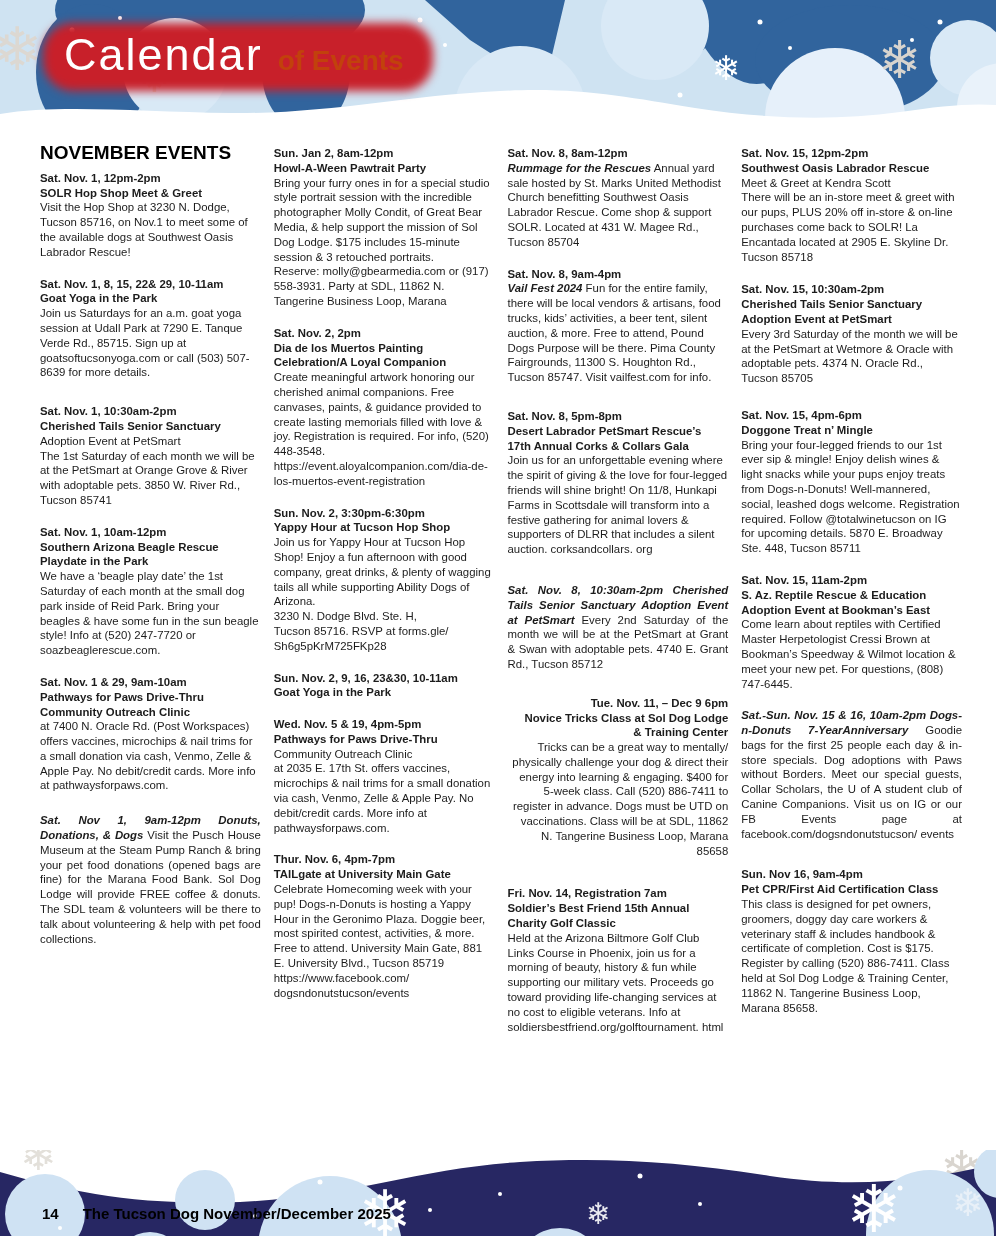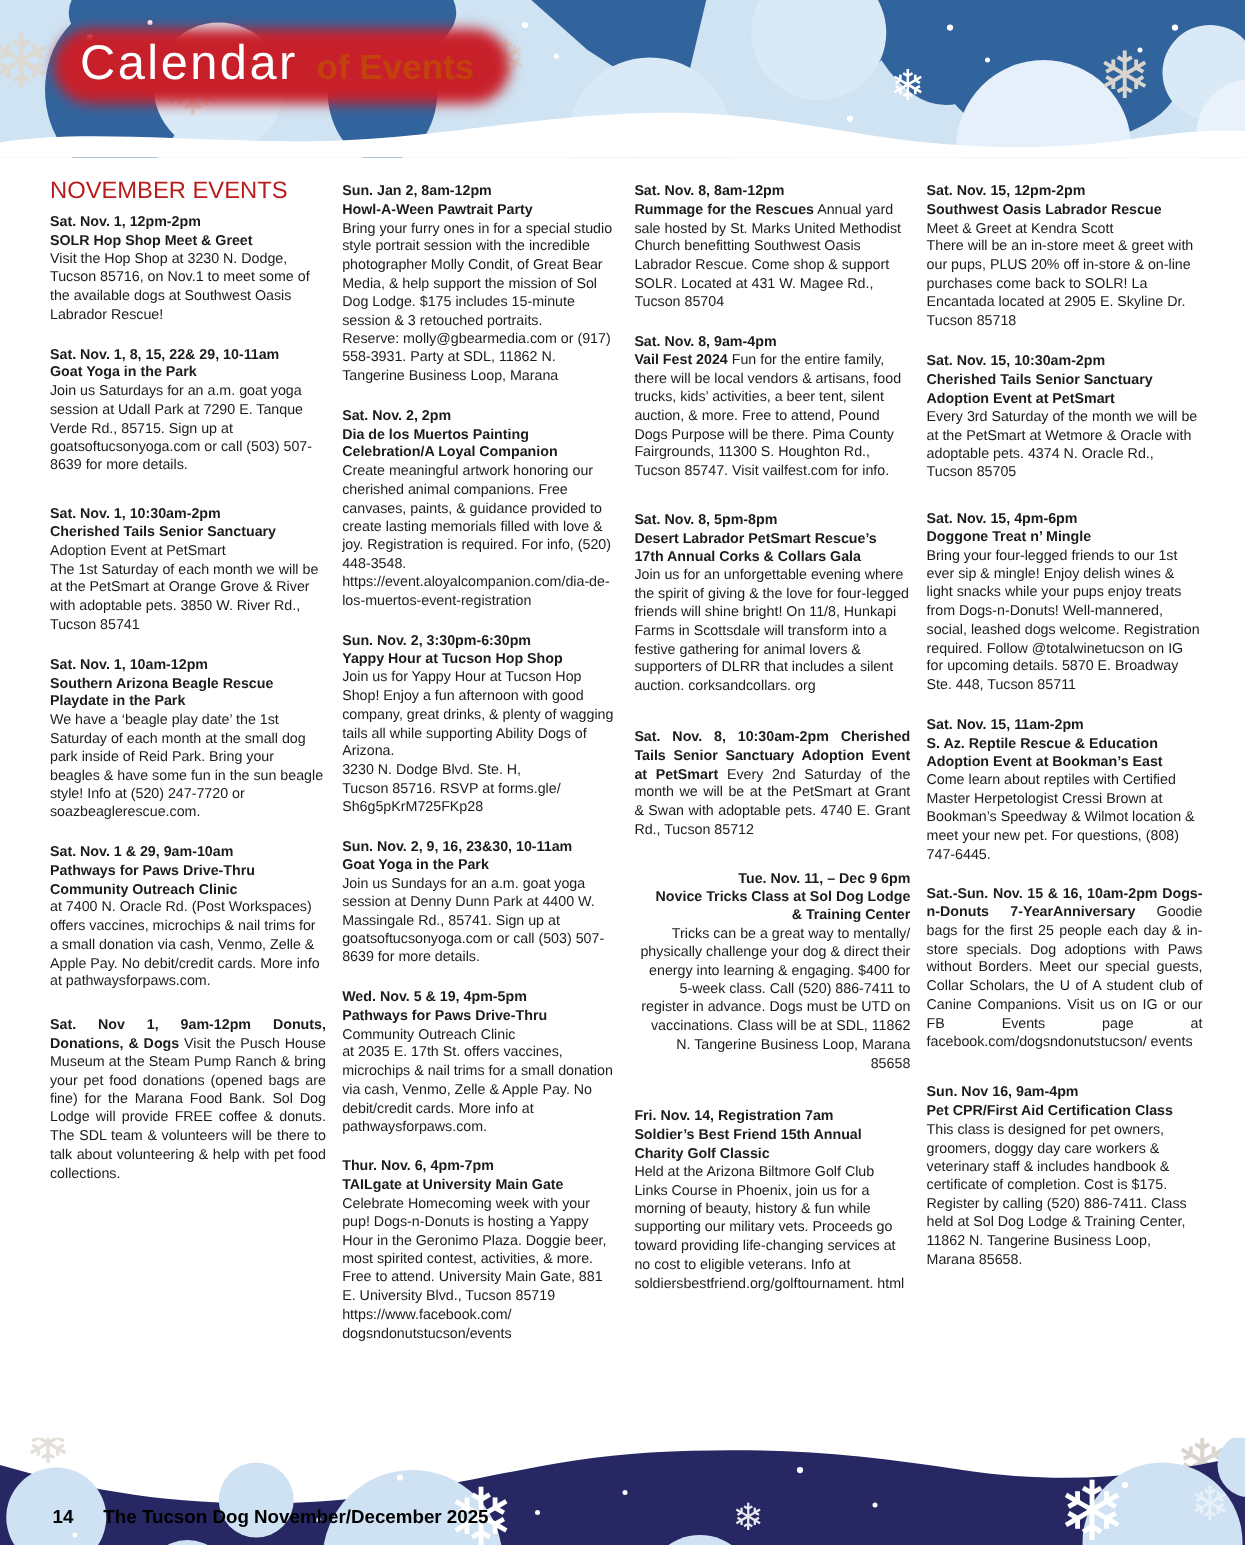--- a/index.html
+++ b/index.html
@@ -5,33 +5,33 @@
   html,body { margin:0; padding:0; background:#ffffff; }
   body { width:996px; height:1236px; font-family:"Liberation Sans","DejaVu Sans",sans-serif; overflow:hidden; }
   .page { width:996px; height:1236px; display:flex; flex-direction:column; position:relative; }
 
   
   .banner { position:relative; height:126px; flex:0 0 126px; overflow:hidden; }
   .banner svg { display:block; width:100%; height:100%; }
   .badge { position:absolute; top:26px; left:46px; padding:3px 26px 7px 18px; }
   .badge::before { content:""; position:absolute; inset:-3px; background:#c8202a; border-radius:30px; filter:blur(5px); }
   .badge-inner { position:relative; display:flex; align-items:baseline; gap:15px; }
-  .badge-main { color:#ffffff; font-size:39px; font-weight:400; letter-spacing:2px; }
+  .badge-main { color:#ffffff; font-size:45px; font-weight:400; letter-spacing:2px; }
   .badge-sub  { color:#c2410c; font-size:28px; font-weight:700; }
 
   
   .content { flex:1 1 auto; background:#ffffff; padding:20px 34px 0 40px; display:flex; gap:13px; overflow:hidden; }
   .col { flex:1 1 0; min-width:0; font-size:11.4px; line-height:14.8px; color:#1c1c1c; }
-  .section-title { color:#b91c1c; font-size:19px; font-weight:400; margin:0 0 10px 0; }
+  .section-title { color:#000000; font-size:19px; font-weight:700; margin:0 0 10px 0; }
   .event { margin-bottom:17px; }
   .event-heading { font-weight:700; }
   .event-subheading { font-weight:400; }
   .event p { margin:0; }
   .event.justify p { text-align:justify; }
-  .event b { font-weight:700; }
+  .event b { font-weight:700;font-style:italic; }
 
   
   .footer { position:relative; height:86px; flex:0 0 86px; overflow:hidden; }
   .footer svg { display:block; width:100%; height:100%; }
   .footer-text { position:absolute; left:42px; bottom:14px; color:#000000; font-weight:700; font-size:15px; display:flex; gap:24px; }
 </style>
 </head>
 <body>
 
 <div class="page">
@@ -136,21 +136,20 @@
         <div class="event" style="margin-top: 10px;">
           <div class="event-heading">Sun. Nov. 2, 3:30pm-6:30pm</div>
           <div class="event-heading">Yappy Hour at Tucson Hop Shop</div>
           <p>Join us for Yappy Hour at Tucson Hop Shop! Enjoy a fun afternoon with good company, great drinks, &amp; plenty of wagging tails all while supporting Ability Dogs of Arizona.</p>
           <p>3230 N. Dodge Blvd. Ste. H,</p>
           <p>Tucson 85716. RSVP at forms.gle/ Sh6g5pKrM725FKp28</p>
         </div>
         <div class="event" style="margin-top: 8px;">
           <div class="event-heading">Sun. Nov. 2, 9, 16, 23&amp;30, 10-11am</div>
           <div class="event-heading">Goat Yoga in the Park</div>
-          <p>Join us Sundays for an a.m. goat yoga session at Denny Dunn Park at 4400 W. Massingale Rd., 85741. Sign up at goatsoftucsonyoga.com or call (503) 507-8639 for more details.</p>
         </div>
         <div class="event" style="margin-top: 8px;">
           <div class="event-heading">Wed. Nov. 5 &amp; 19, 4pm-5pm</div>
           <div class="event-heading">Pathways for Paws Drive-Thru</div>
           <div class="event-subheading">Community Outreach Clinic</div>
           <p>at 2035 E. 17th St. offers vaccines, microchips &amp; nail trims for a small donation via cash, Venmo, Zelle &amp; Apple Pay. No debit/credit cards. More info at pathwaysforpaws.com.</p>
         </div>
         <div class="event" style="margin-top: 8px;">
           <div class="event-heading">Thur. Nov. 6, 4pm-7pm</div>
           <div class="event-heading">TAILgate at University Main Gate</div>

